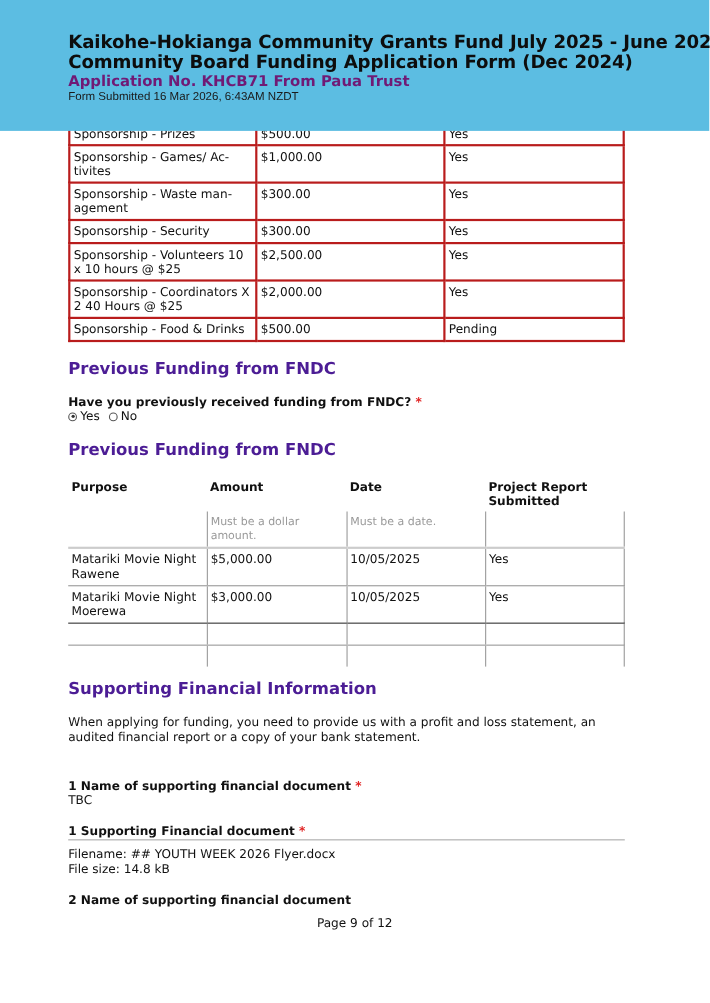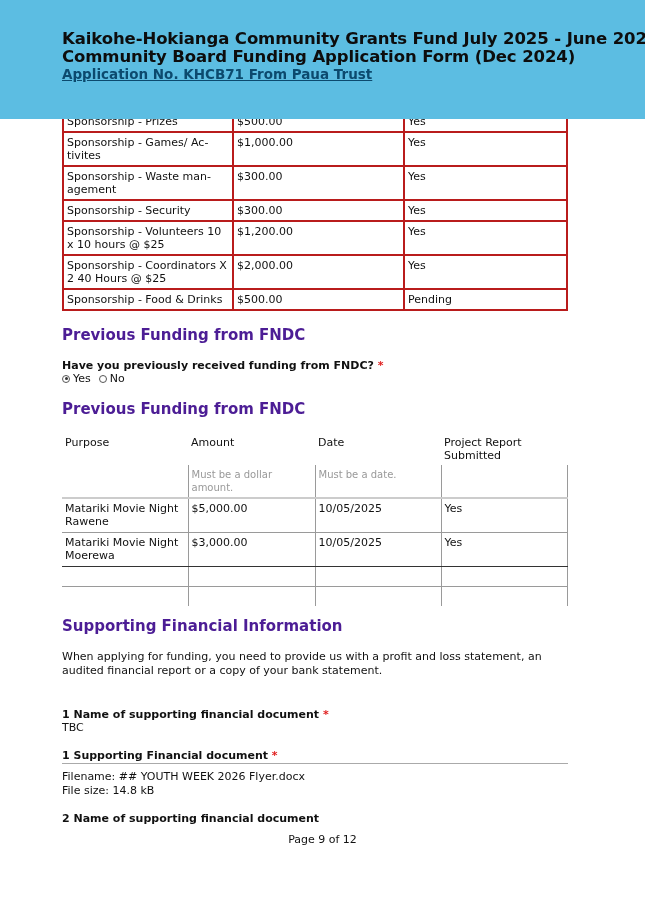--- a/index.html
+++ b/index.html
@@ -12,21 +12,21 @@
       position: absolute; left: 0; top: 0; width: 645px; height: 119px;
       background: #5cbde2; z-index: 2;
     }
     .header .t1, .header .t2 {
       position: absolute; left: 62px; font-weight: bold; font-size: 16.5px;
       color: #0d0d0d; white-space: nowrap; letter-spacing: -0.1px;
     }
     .header .t1 { top: 29px; }
     .header .t2 { top: 47px; }
     .header .t3 {
-      position: absolute; left: 62px; top: 66px; font-weight: bold; font-size: 13.5px; color: #0c4a6e; white-space: nowrap; text-decoration: underline;
+      position: absolute; left: 62px; top: 66px; font-weight: bold; font-size: 13.5px; color: #701a75; white-space: nowrap;
     }
     .header .t4 {
       position: absolute; left: 62px; top: 82px; font-size: 10.5px; color: #1a1a1a;
       font-family: "Liberation Sans", sans-serif; white-space: nowrap;
     }
 
     table.budget {
       position: absolute; left: 62px; top: 110px; width: 506px;
       border-collapse: collapse; font-size: 11px;
     }
@@ -54,21 +54,21 @@
     .radio.on::after {
       content: ""; position: absolute; left: 1.5px; top: 1.5px; width: 3px; height: 3px; border-radius: 50%; background: #333;
     }
     .radio-opt { display: inline-flex; align-items: center; margin-right: 6px; }
 
     table.prev {
       position: absolute; left: 62px; top: 433px; width: 506px;
       border-collapse: collapse; font-size: 11px;
     }
     table.prev th {
-      text-align: left; font-weight: normal; vertical-align: top; padding: 3px 3px; line-height: 13px; border: none;
+      text-align: left; font-weight: bold; vertical-align: top; padding: 3px 3px; line-height: 13px; border: none;
     }
     table.prev td {
       border-left: 1px solid #9a9a9a; vertical-align: top; padding: 3px 3px; line-height: 13px;
     }
     table.prev td:first-child { border-left: none; }
     table.prev td:last-child { border-right: 1px solid #9a9a9a; }
     table.prev tr.hint td { color: #999; font-size: 10px; height: 26px; border-bottom: 2px solid #ccc; margin-top: 11px; }
     table.prev tr.hint td:first-child { border-left: none; }
     table.prev tr.data td { border-bottom: 1px solid #9a9a9a; height: 27px; }
     table.prev tr.data.last td { border-bottom: 1px solid #333; }
@@ -88,20 +88,21 @@
       position: absolute; left: 0; width: 645px; top: 833px; text-align: center; font-size: 11px;
     }
   </style>
 </head>
 <body>
 
 <div class="header">
   <div class="t1">Kaikohe-Hokianga Community Grants Fund July 2025 - June 2026</div>
   <div class="t2">Community Board Funding Application Form (Dec 2024)</div>
   <div class="t3">Application No. KHCB71 From Paua Trust</div>
+  <div class="t4">Form Submitted 16 Mar 2026, 6:43AM NZDT</div>
 </div>
 
 <table class="budget">
   <tbody>
     <tr style="height:20px">
       <td class="c1">Sponsorship - Prizes</td>
       <td class="c2">$500.00</td>
       <td>Yes</td>
     </tr>
     <tr style="height:28px">
@@ -114,21 +115,21 @@
       <td class="c2">$300.00</td>
       <td>Yes</td>
     </tr>
     <tr class="thick" style="height:20px">
       <td class="c1">Sponsorship - Security</td>
       <td class="c2">$300.00</td>
       <td>Yes</td>
     </tr>
     <tr style="height:33px">
       <td class="c1">Sponsorship - Volunteers 10<br>x 10 hours @ $25</td>
-      <td class="c2">$1,200.00</td>
+      <td class="c2">$2,500.00</td>
       <td>Yes</td>
     </tr>
     <tr style="height:33px">
       <td class="c1">Sponsorship - Coordinators X<br>2 40 Hours @ $25</td>
       <td class="c2">$2,000.00</td>
       <td>Yes</td>
     </tr>
     <tr style="height:20px">
       <td class="c1">Sponsorship - Food &amp; Drinks</td>
       <td class="c2">$500.00</td>

